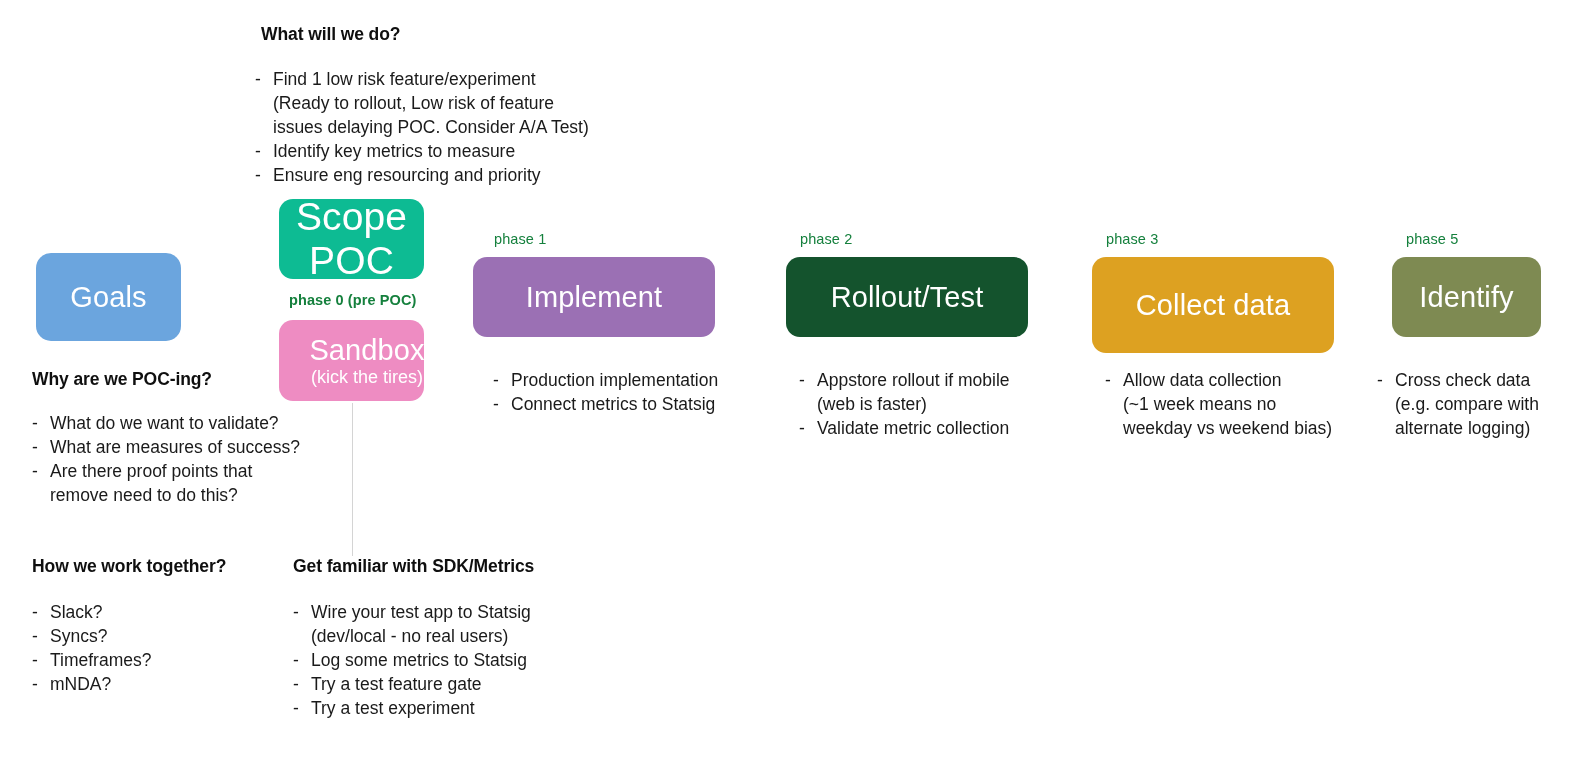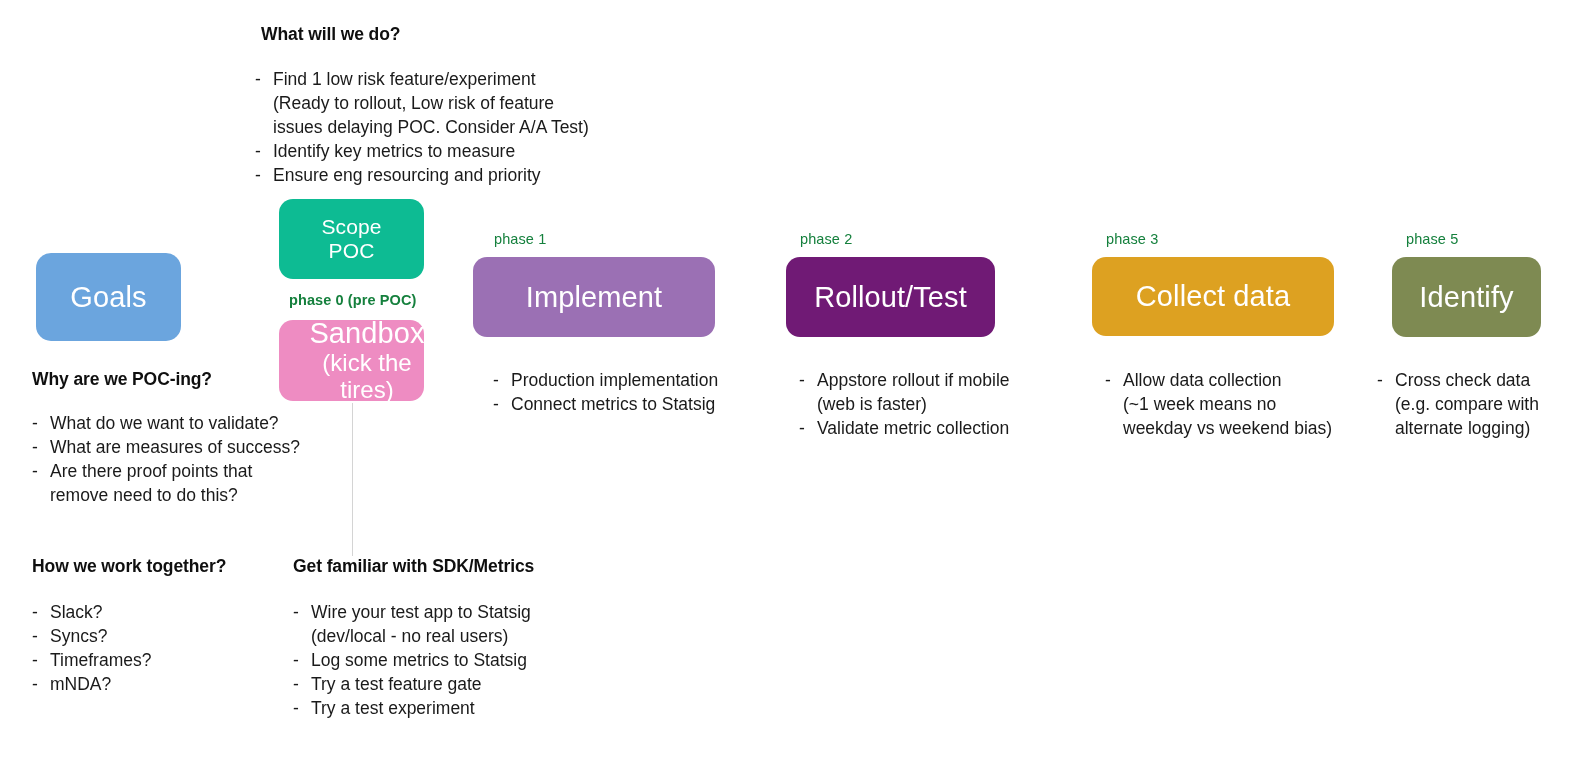--- a/index.html
+++ b/index.html
@@ -31,23 +31,23 @@
     color: #ffffff;
     text-align: center;
     line-height: 1.12;
     box-sizing: border-box;
   }
   .pbox .ptitle {
     font-size: 29px;
     font-weight: 400;
     letter-spacing: 0.1px;
   }
-  .pbox .ptitle.two-line { font-size: 21px; }
+  .pbox .ptitle.two-line { font-size: 39px; }
   .pbox .psub {
-    font-size: 24px;
+    font-size: 18px;
     font-weight: 400;
     margin-top: 1px;
   }
 
   
   .phase-label {
     position: absolute;
     font-size: 14.5px;
     color: #15803d;
     font-weight: 400;
@@ -208,39 +208,39 @@
       <span class="b-text">Production implementation</span>
     </div>
     <div class="b-item">
       <span class="b-dash">-</span>
       <span class="b-text">Connect metrics to Statsig</span>
     </div>
   </div>
 
   <div class="phase-label" style="left:800px; top:231px;">phase 2</div>
 
-  <div class="pbox" style="left:786px; top:257px; width:209px; height:80px; background:#701a75;">
+  <div class="pbox" style="left:786px; top:257px; width:242px; height:80px; background:#14532d;">
     <div class="ptitle">Rollout/Test</div>
   </div>
 
   <div class="bullets" style="left:799px; top:369px; width:270px;">
     <div class="b-item">
       <span class="b-dash">-</span>
       <span class="b-text">Appstore rollout if mobile
 (web is faster)</span>
     </div>
     <div class="b-item">
       <span class="b-dash">-</span>
       <span class="b-text">Validate metric collection</span>
     </div>
   </div>
 
   <div class="phase-label" style="left:1106px; top:231px;">phase 3</div>
 
-  <div class="pbox" style="left:1092px; top:257px; width:242px; height:79px; background:#DDA121;">
+  <div class="pbox" style="left:1092px; top:257px; width:242px; height:96px; background:#DDA121;">
     <div class="ptitle">Collect data</div>
   </div>
 
   <div class="bullets" style="left:1105px; top:369px; width:270px;">
     <div class="b-item">
       <span class="b-dash">-</span>
       <span class="b-text">Allow data collection
 (~1 week means no
 weekday vs  weekend bias)</span>
     </div>

